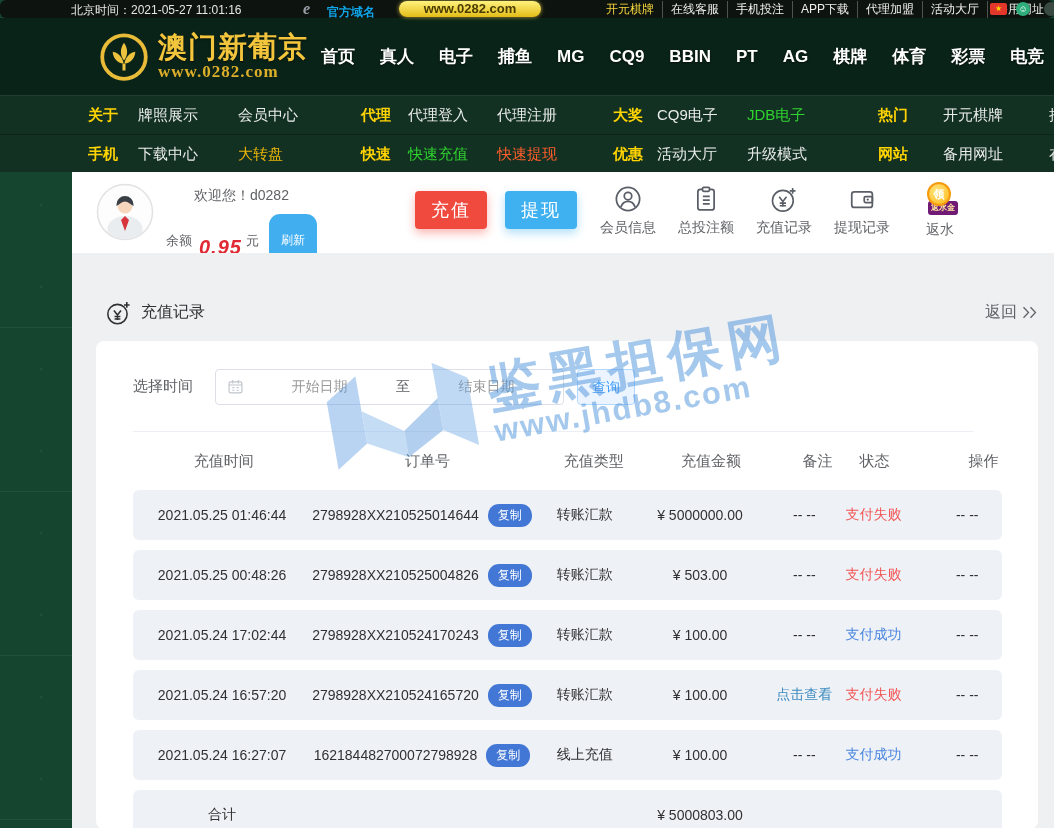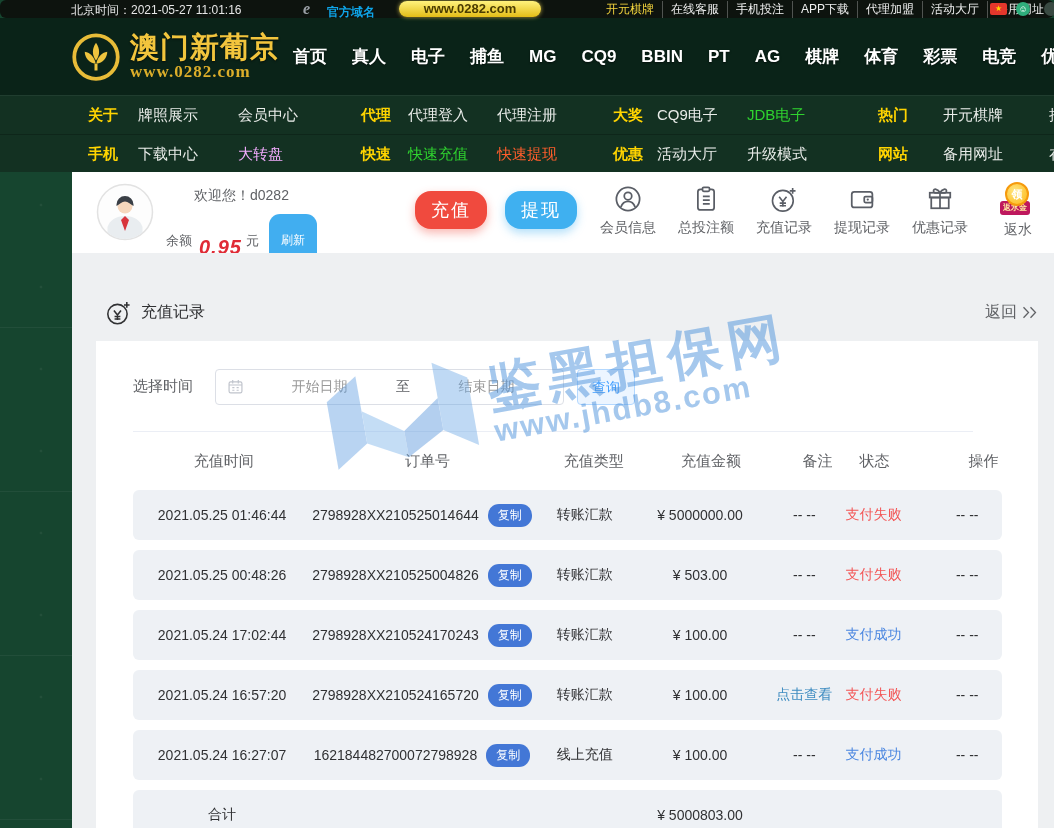--- a/index.html
+++ b/index.html
@@ -24,68 +24,68 @@
   .tb-link{padding:0 8px;color:#f0f0f0;white-space:nowrap;cursor:pointer;}
   .tb-link + .tb-link{border-left:1px solid rgba(255,255,255,.28);}
   .tb-link.gold{color:#f7d73e;}
   .tb-flag{position:absolute;left:990px;top:2.5px;width:17px;height:12px;background:#e3372c;border-radius:2px;
     color:#ffd400;font-size:8px;line-height:12px;text-align:center;}
   .tb-svc{position:absolute;left:1016px;top:2px;width:14px;height:14px;border-radius:50%;
     background:#2fae7c;color:#fff;font-size:9px;line-height:14px;text-align:center;}
   .tb-edge{position:absolute;left:1044px;top:2px;width:14px;height:14px;border-radius:50%;background:#394a42;}
   
   .mainnav{height:77px;background:#0a2318;display:flex;align-items:center;position:relative;z-index:4;}
-  .brand{display:flex;align-items:center;padding-left:72px;flex:0 0 auto;}
+  .brand{display:flex;align-items:center;padding-left:100px;flex:0 0 auto;}
   .brand-emblem{width:48px;height:48px;margin-right:10px;flex:0 0 auto;}
   .brand-title{font-family:"Liberation Serif","DejaVu Serif",serif;font-weight:bold;font-size:29px;
     color:#f2c53d;line-height:30px;letter-spacing:1px;text-shadow:0 1px 2px rgba(0,0,0,.6);}
   .brand-domain{font-family:"Liberation Serif","DejaVu Serif",serif;font-weight:bold;font-size:17px;
     color:#dcae2a;letter-spacing:1px;line-height:19px;}
   .menu{display:flex;align-items:center;gap:25px;margin-left:13px;}
   .menu-item{color:#fff;font-size:17px;font-weight:bold;white-space:nowrap;cursor:pointer;
     text-shadow:0 1px 2px rgba(0,0,0,.55);}
   
   .subnav{height:77px;background:#133122;border-top:1px solid rgba(255,255,255,.06);box-sizing:border-box;position:relative;z-index:4;}
   .subnav-row{display:grid;grid-template-columns:50px 100px 123px 47px 89px 116px 44px 90px 131px 65px 106px 1fr;
     align-items:center;height:38px;padding-left:88px;font-size:15px;color:#e9ece9;}
   .subnav-row > span{white-space:nowrap;cursor:pointer;}
   .subnav-row2{border-top:1px solid rgba(0,0,0,.22);}
   .yellow{color:#ffd400;font-weight:bold;}
-  .red{color:#f0abfc;}
+  .red{color:#eab308;}
   .green{color:#2fd32f;}
   .orange{color:#ff5e2c;}
   
   .userbar{margin-left:72px;height:81px;background:#fff;position:relative;}
   .avatar{position:absolute;left:24px;top:11px;width:58px;height:58px;}
   .uinfo{position:absolute;left:94px;top:15px;text-align:center;}
   .welcome{font-size:14px;color:#606266;}
   .balance-line{margin-top:9px;display:flex;align-items:center;font-size:13px;color:#606266;}
   .balance-value{font-size:20px;font-weight:bold;font-style:italic;color:#e02b36;margin:14px 4px 0 7px;letter-spacing:1px;}
   .refresh-btn{margin-left:10px;background:#41aef0;color:#fff;font-size:12px;border-radius:11px;
     padding:18px 12px;cursor:pointer;}
-  .big-btn{position:absolute;top:19px;width:72px;height:38px;border-radius:16px;color:#fff;
+  .big-btn{position:absolute;top:19px;width:72px;height:38px;border-radius:4px;color:#fff;
     font-size:18px;text-align:center;line-height:38px;cursor:pointer;letter-spacing:2px;}
   .btn-deposit{left:343px;background:#f04a3e;box-shadow:0 4px 10px rgba(240,74,62,.4);}
   .btn-withdraw{left:433px;background:#3fb0f0;box-shadow:0 4px 10px rgba(63,176,240,.4);}
   .quick{position:absolute;left:520px;top:12px;display:flex;gap:6px;}
   .quick-item{width:72px;text-align:center;cursor:pointer;}
   .quick-item svg{display:block;margin:0 auto;}
   .quick-label{font-size:14px;color:#606266;margin-top:5px;white-space:nowrap;}
   .rebate-icon{position:relative;width:44px;height:32px;margin:0 auto;}
   .rebate-coin{position:absolute;left:9px;top:-2px;width:24px;height:24px;border-radius:50%;
     background:radial-gradient(circle at 38% 35%,#ffe680,#fdb714);border:2px solid #f59a0d;box-sizing:border-box;
     color:#fff;font-size:11px;line-height:20px;text-align:center;font-weight:bold;z-index:2;}
-  .rebate-tag{position:absolute;left:4px;top:17px;width:30px;height:14px;background:#be185d;border-radius:3px;
+  .rebate-tag{position:absolute;left:10px;top:17px;width:30px;height:14px;background:#701a75;border-radius:3px;
     color:#ffe9a0;font-size:8px;line-height:14px;text-align:center;font-weight:bold;z-index:1;}
   
   .content{margin-left:72px;height:575px;background:#eef0f2;position:relative;}
   .page-head{display:flex;align-items:center;padding:46px 16px 15px 33px;}
   .page-title{font-size:16px;color:#303133;margin-left:9px;}
   .back-link{margin-left:auto;display:flex;align-items:center;gap:4px;color:#606266;font-size:16px;cursor:pointer;}
-  .card{margin:0 16px 0 24px;background:#fff;border-radius:0;height:488px;box-sizing:border-box;overflow:hidden;}
+  .card{margin:0 16px 0 24px;background:#fff;border-radius:8px;height:488px;box-sizing:border-box;overflow:hidden;}
   .filter{display:flex;align-items:center;padding:27px 0 0 37px;height:37px;}
   .filter-label{font-size:15px;color:#606266;margin-right:22px;}
   .date-range{width:349px;height:36px;border:1px solid #dcdfe6;border-radius:4px;box-sizing:border-box;
     display:flex;align-items:center;font-size:14px;color:#999;background:#fff;cursor:pointer;}
   .date-range svg{margin-left:12px;flex:0 0 auto;}
   .dr-start,.dr-end{flex:1;text-align:center;}
   .dr-to{color:#606266;flex:0 0 auto;}
   .search-btn{margin-left:13px;width:58px;height:36px;box-sizing:border-box;background:#ecf5ff;
     border:1px solid #b3d8ff;border-radius:4px;color:#409eff;font-size:14px;text-align:center;line-height:34px;cursor:pointer;}
   .divider{height:1px;background:#ebeef5;margin:26px 65px 0 37px;}
@@ -251,29 +251,20 @@
       </div>
       <div class="quick-item">
         <svg width="30" height="30" viewBox="0 0 24 24" fill="none" stroke="#5a5e66" stroke-width="1.4">
           <rect x="3.8" y="6.2" width="16.5" height="12.5" rx="2"></rect>
             <rect x="13.8" y="10" width="6.5" height="4.8" rx="1"></rect>
           <circle cx="16.6" cy="12.4" r=".9" fill="#5a5e66" stroke="none"></circle>
         </svg>
         <div class="quick-label">提现记录</div>
       </div>
       <div class="quick-item">
-        <svg width="30" height="30" viewBox="0 0 24 24" fill="none" stroke="#5a5e66" stroke-width="1.4">
-          <rect x="5" y="10.8" width="14" height="8.6"></rect>
-            <rect x="3.8" y="7" width="16.4" height="3.8"></rect>
-          <path d="M12 7v12.4"></path>
-            <path d="M12 7C10.3 3.8 6.8 3.3 6.8 5.6S10 7 12 7zm0 0c1.7-3.2 5.2-3.7 5.2-1.4S14 7 12 7z"></path>
-        </svg>
-        <div class="quick-label">优惠记录</div>
-      </div>
-      <div class="quick-item">
         <div class="rebate-icon">
           <div class="rebate-coin">领</div>
           <div class="rebate-tag">返水金</div>
         </div>
         <div class="quick-label">返水</div>
       </div>
     </div>
   </div>
 
   <div class="content">

